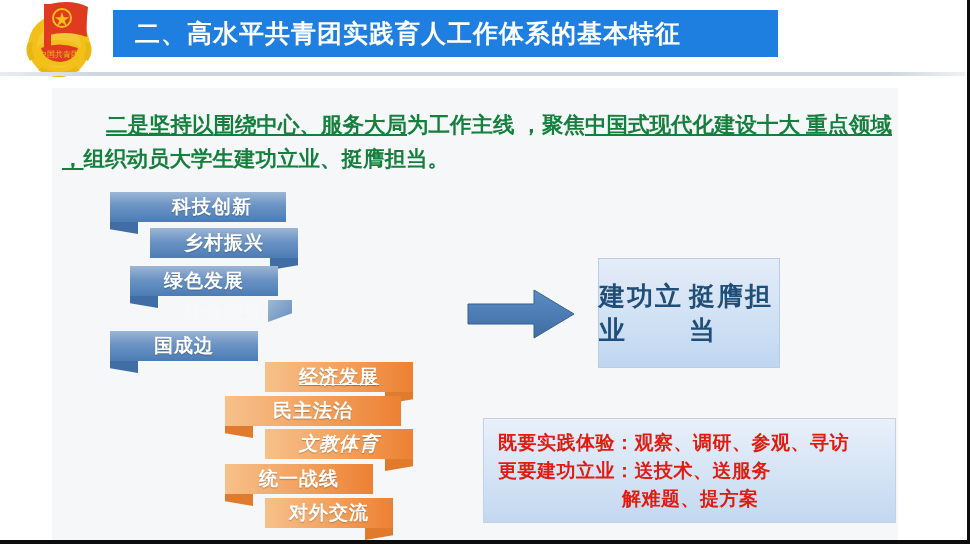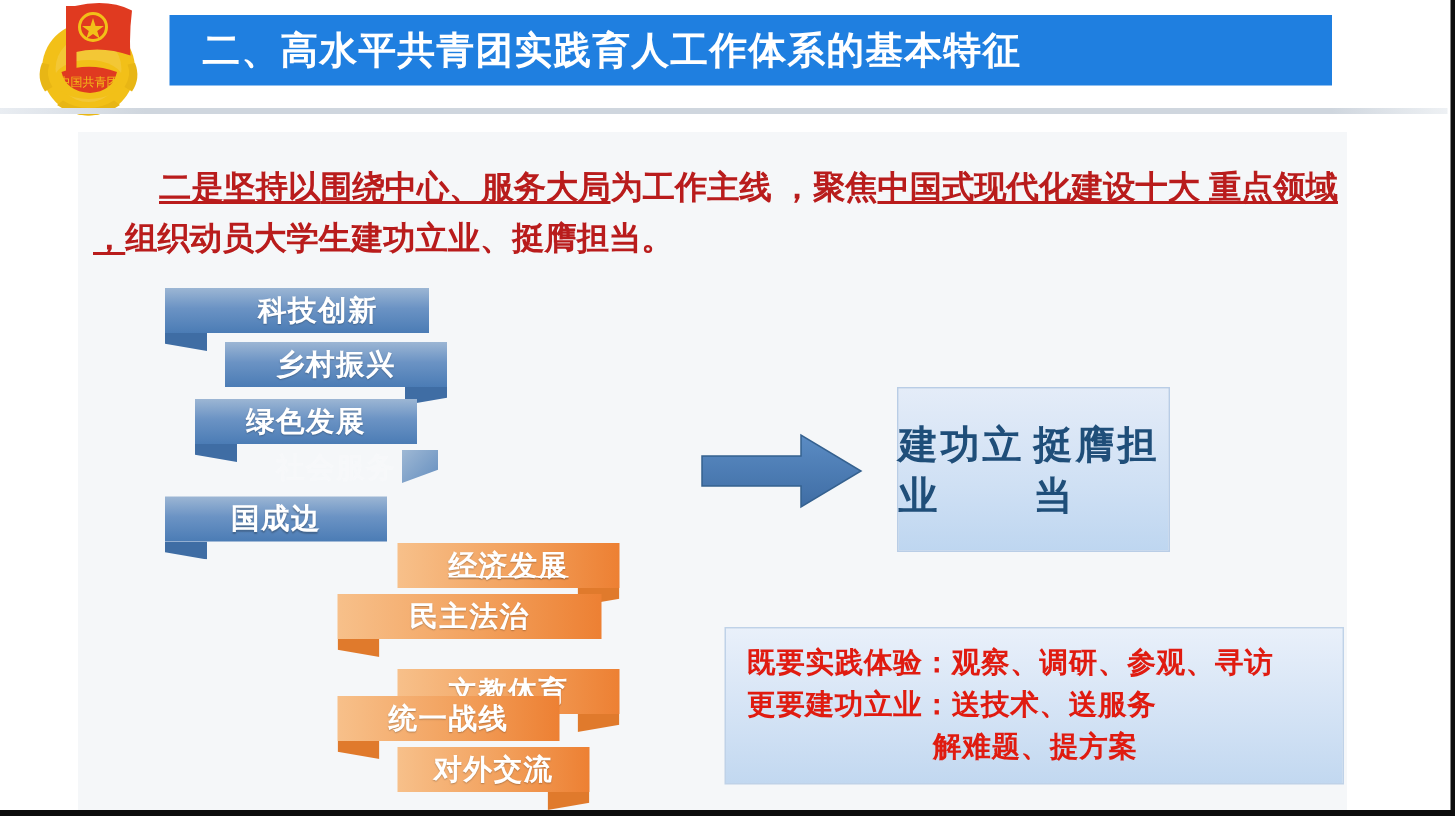--- a/index.html
+++ b/index.html
@@ -4,37 +4,37 @@
 <style>
   html,body{margin:0;padding:0;background:#ffffff;}
   body{width:970px;height:544px;overflow:hidden;
        font-family:"Liberation Sans","DejaVu Sans",sans-serif;}
 
   #slide{position:relative;width:970px;height:544px;background:#ffffff;
          box-sizing:border-box;border-right:3px solid #0d0d0d;border-bottom:4px solid #0d0d0d;}
 
   
   #header{position:absolute;left:0;top:0;width:965px;height:80px;}
-  #title-bar{position:absolute;left:113px;top:10px;width:775px;height:47px;
+  #title-bar{position:absolute;left:113px;top:10px;width:665px;height:47px;
              background:#1f7fe0;display:flex;align-items:center;}
   #title-text{color:#ffffff;font-size:25px;font-weight:bold;letter-spacing:1px;
               padding-left:22px;white-space:nowrap;}
   #header-rule{position:absolute;left:0;top:72px;width:965px;height:4px;
                background:linear-gradient(to right,#e9edf2,#cfd6de 10%,#cfd6de 92%,#eef1f4);}
 
   
   #emblem{position:absolute;left:14px;top:-2px;width:90px;height:86px;}
   #emblem svg{width:100%;height:100%;display:block;}
 
   
   #panel{position:absolute;left:52px;top:88px;width:846px;height:452px;background:#f5f7f9;}
 
   
   #para{position:absolute;left:62px;top:108px;width:830px;
-        font-size:21.5px;line-height:34px;color:#b91c1c;font-weight:bold;}
+        font-size:21.5px;line-height:34px;color:#15803d;font-weight:bold;}
   #para .ind{display:inline-block;width:44px;}
   #para .u{text-decoration:underline;text-underline-offset:2px;}
 
   
   .banner{position:absolute;height:30px;display:flex;align-items:center;
           justify-content:center;color:#ffffff;font-size:19px;font-weight:bold;
           letter-spacing:1px;text-shadow:0 1px 1px rgba(0,0,0,.25);white-space:nowrap;}
   .blue{background:linear-gradient(to bottom,#9cb6d4 0%,#6b93c4 45%,#4b7cb5 100%);}
   .orange{background:linear-gradient(to right,#f7c08a 0%,#f2a05c 55%,#ed8033 100%);}
   
@@ -138,21 +138,21 @@
     <div class="banner orange" style="left:265px;top:362px;width:148px;text-decoration:underline;">
       <span>经济发展</span>
       <span class="tail tail-r"></span>
     </div>
 
     <div class="banner orange" style="left:225px;top:396px;width:176px;">
       <span>民主法治</span>
       <span class="tail tail-l"></span>
     </div>
 
-    <div class="banner orange" style="left:265px;top:446px;width:148px;">
+    <div class="banner orange" style="left:265px;top:429px;width:148px;font-style:italic;">
       <span>文教体育</span>
       <span class="tail tail-r"></span>
     </div>
 
     <div class="banner orange" style="left:225px;top:464px;width:148px;">
       <span>统一战线</span>
       <span class="tail tail-l"></span>
     </div>
 
     <div class="banner orange" style="left:265px;top:498px;width:128px;">

